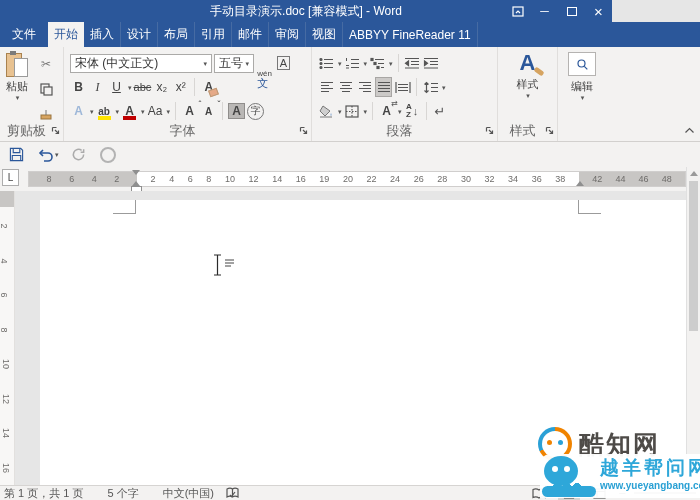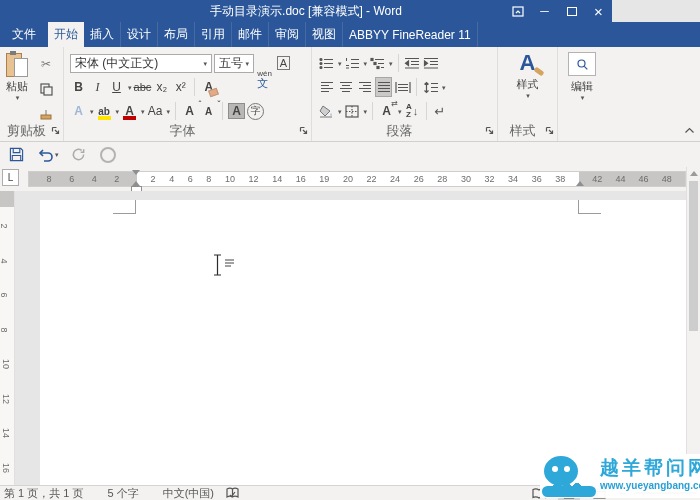--- a/index.html
+++ b/index.html
@@ -563,20 +563,26 @@
         <svg class="ic" width="13" height="11" viewBox="0 0 13 11">
             <rect x="1" y="1" width="11" height="9"></rect>
             <path d="M1 3.5h11M4 3.5V10"></path>
           </svg>
       </span>
       <span style="font-size:13px;color:#555;">−</span>
       <span class="zoomtrack"></span>
     </span>
   </div>
 
+  <div class="wm-kuzhi">
+    <span class="kz-logo">
+        <span class="kz-inner"></span>
+      </span>
+    <span class="kz-text">酷知网</span>
+  </div>
   <div class="wm-yy">
     <span class="yy-logo">
       <span class="yy-head"></span>
         <span class="yy-bar"></span>
     </span>
     <span class="yy-col">
       <span class="yy-name">越羊帮问网</span>
       <span class="yy-url">www.yueyangbang.com</span>
     </span>
   </div>

